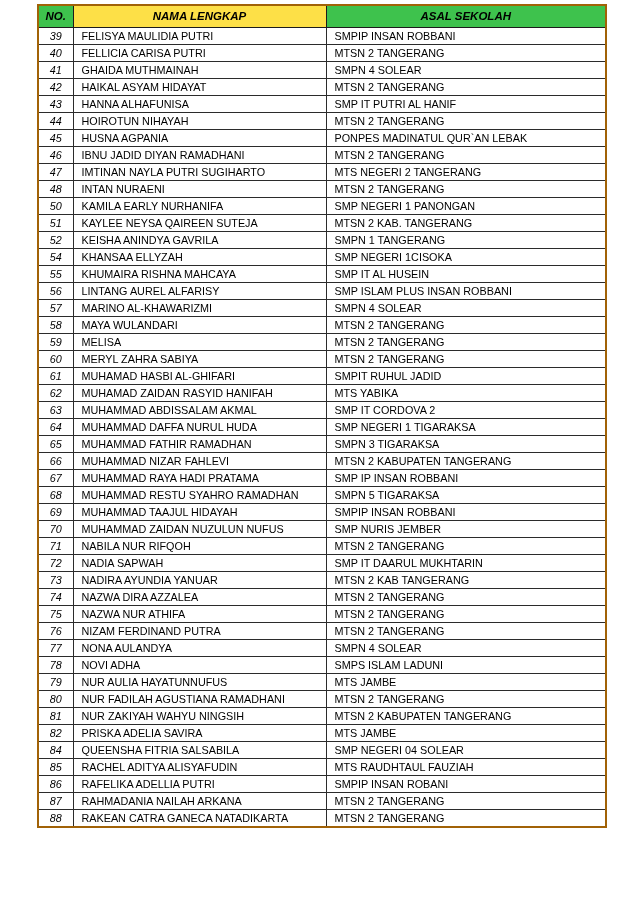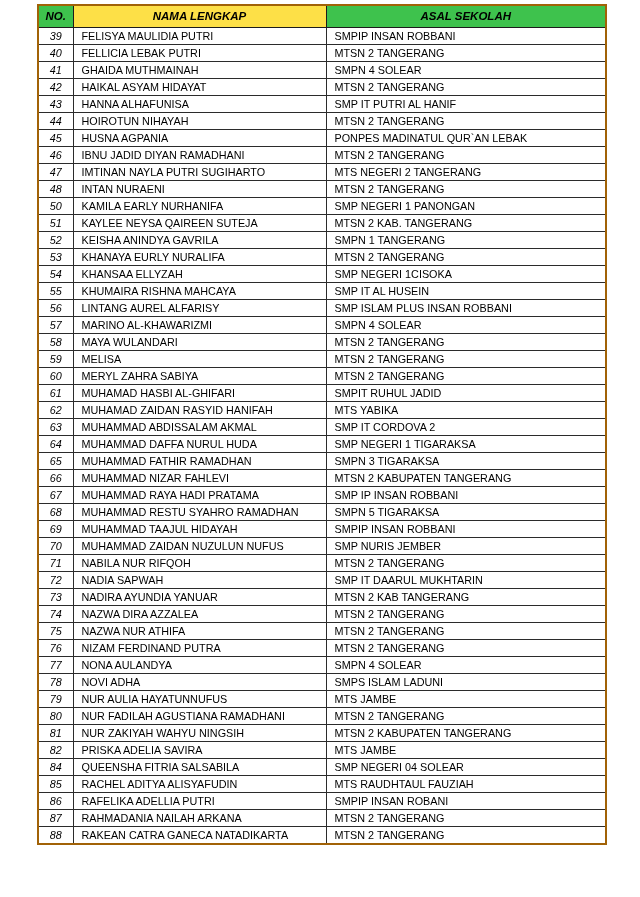--- a/index.html
+++ b/index.html
@@ -83,21 +83,21 @@
   </thead>
   <tbody id="roster-body">
   <tr>
     <td class="no-cell">39</td>
     <td>FELISYA MAULIDIA PUTRI</td>
     <td>SMPIP INSAN ROBBANI</td>
   </tr>
 
   <tr>
     <td class="no-cell">40</td>
-    <td>FELLICIA LEBAK PUTRI</td>
+    <td>FELLICIA CARISA PUTRI</td>
     <td>MTSN 2 TANGERANG</td>
   </tr>
 
   <tr>
     <td class="no-cell">41</td>
     <td>GHAIDA MUTHMAINAH</td>
     <td>SMPN 4 SOLEAR</td>
   </tr>
 
   <tr>
@@ -154,25 +154,20 @@
     <td>KAYLEE NEYSA QAIREEN SUTEJA</td>
     <td>MTSN 2 KAB. TANGERANG</td>
   </tr>
 
   <tr>
     <td class="no-cell">52</td>
     <td>KEISHA ANINDYA GAVRILA</td>
     <td>SMPN 1 TANGERANG</td>
   </tr>
 
-  <tr>
-    <td class="no-cell">53</td>
-    <td>KHANAYA EURLY NURALIFA</td>
-    <td>MTSN 2 TANGERANG</td>
-  </tr>
 
   <tr>
     <td class="no-cell">54</td>
     <td>KHANSAA ELLYZAH</td>
     <td>SMP NEGERI 1CISOKA</td>
   </tr>
 
   <tr>
     <td class="no-cell">55</td>
     <td>KHUMAIRA RISHNA MAHCAYA</td>

